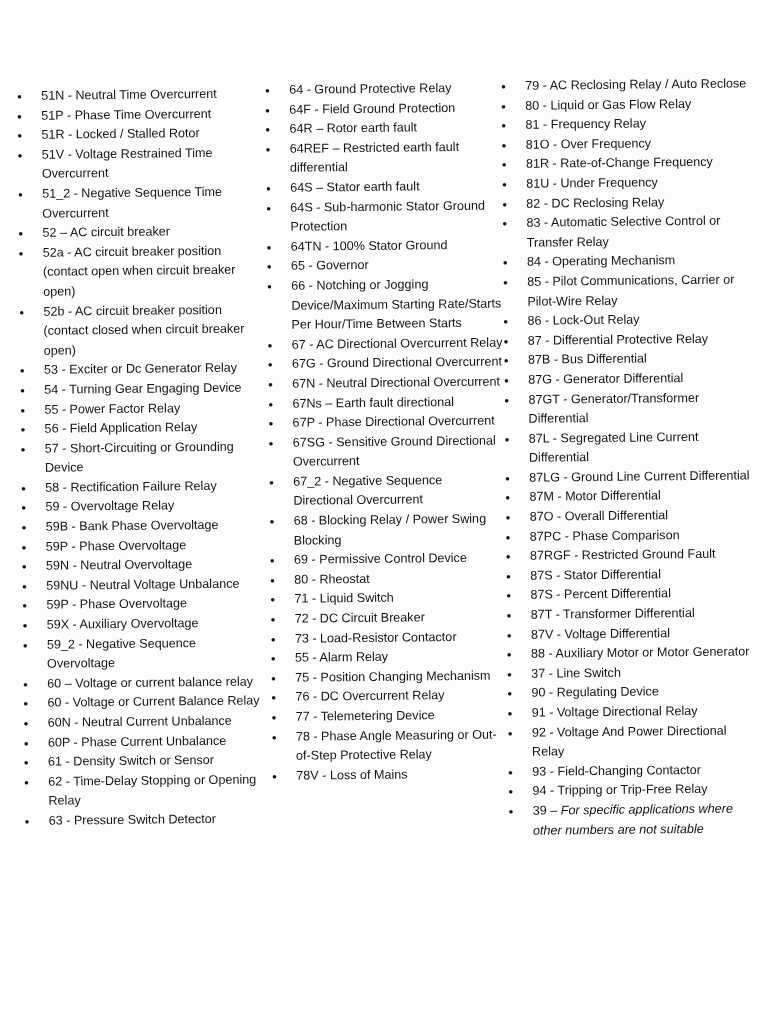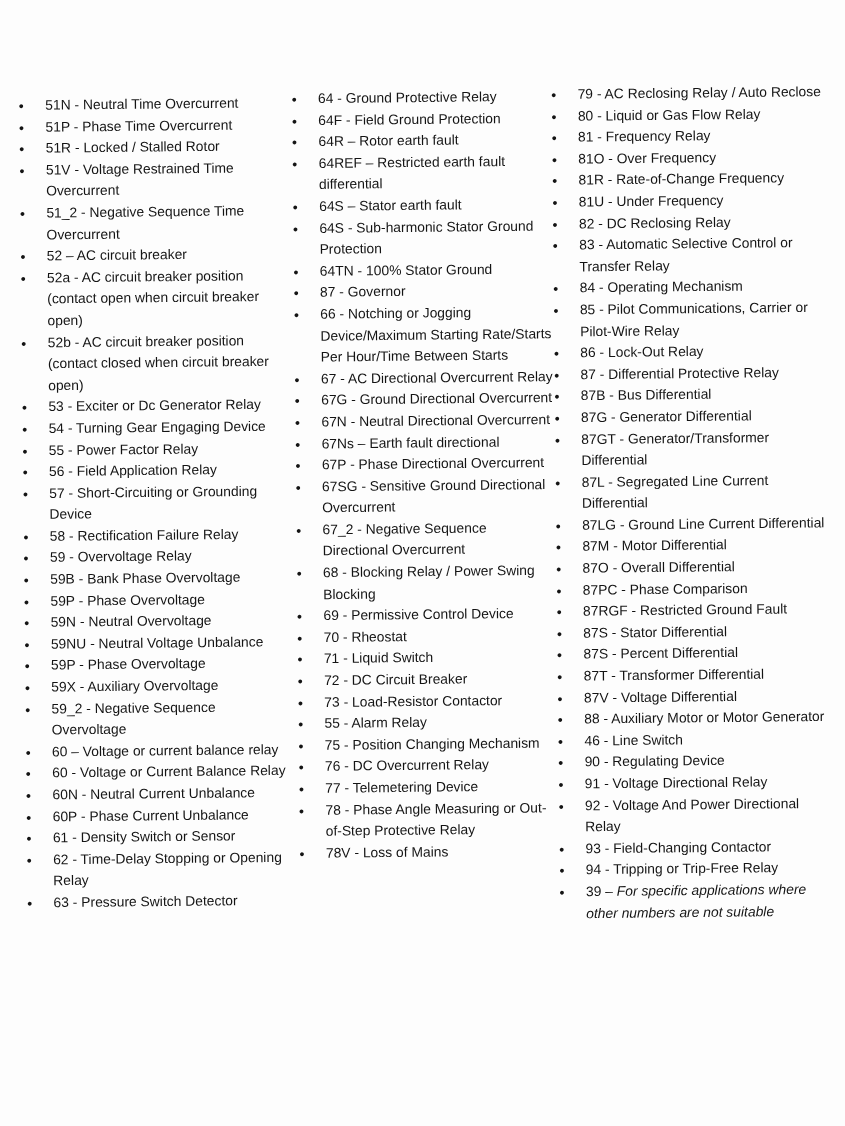--- a/index.html
+++ b/index.html
@@ -88,32 +88,32 @@
       <li class="item"><span class="bullet">•</span><span class="code-desc">63 - Pressure Switch Detector</span></li>
     </ul>
   <ul class="column col-2">
       <li class="item"><span class="bullet">•</span><span class="code-desc">64 - Ground Protective Relay</span></li>
       <li class="item"><span class="bullet">•</span><span class="code-desc">64F - Field Ground Protection</span></li>
       <li class="item"><span class="bullet">•</span><span class="code-desc">64R – Rotor earth fault</span></li>
       <li class="item"><span class="bullet">•</span><span class="code-desc">64REF – Restricted earth fault differential</span></li>
       <li class="item"><span class="bullet">•</span><span class="code-desc">64S – Stator earth fault</span></li>
       <li class="item"><span class="bullet">•</span><span class="code-desc">64S - Sub-harmonic Stator Ground Protection</span></li>
       <li class="item"><span class="bullet">•</span><span class="code-desc">64TN - 100% Stator Ground</span></li>
-      <li class="item"><span class="bullet">•</span><span class="code-desc">87 - Governor</span></li>
+      <li class="item"><span class="bullet">•</span><span class="code-desc">65 - Governor</span></li>
       <li class="item"><span class="bullet">•</span><span class="code-desc">66 - Notching or Jogging Device/Maximum Starting Rate/Starts Per Hour/Time Between Starts</span></li>
       <li class="item"><span class="bullet">•</span><span class="code-desc">67 - AC Directional Overcurrent Relay</span></li>
       <li class="item"><span class="bullet">•</span><span class="code-desc">67G - Ground Directional Overcurrent</span></li>
       <li class="item"><span class="bullet">•</span><span class="code-desc">67N - Neutral Directional Overcurrent</span></li>
       <li class="item"><span class="bullet">•</span><span class="code-desc">67Ns – Earth fault directional</span></li>
       <li class="item"><span class="bullet">•</span><span class="code-desc">67P - Phase Directional Overcurrent</span></li>
       <li class="item"><span class="bullet">•</span><span class="code-desc">67SG - Sensitive Ground Directional Overcurrent</span></li>
       <li class="item"><span class="bullet">•</span><span class="code-desc">67_2 - Negative Sequence Directional Overcurrent</span></li>
       <li class="item"><span class="bullet">•</span><span class="code-desc">68 - Blocking Relay / Power Swing Blocking</span></li>
       <li class="item"><span class="bullet">•</span><span class="code-desc">69 - Permissive Control Device</span></li>
-      <li class="item"><span class="bullet">•</span><span class="code-desc">70 - Rheostat</span></li>
+      <li class="item"><span class="bullet">•</span><span class="code-desc">80 - Rheostat</span></li>
       <li class="item"><span class="bullet">•</span><span class="code-desc">71 - Liquid Switch</span></li>
       <li class="item"><span class="bullet">•</span><span class="code-desc">72 - DC Circuit Breaker</span></li>
       <li class="item"><span class="bullet">•</span><span class="code-desc">73 - Load-Resistor Contactor</span></li>
       <li class="item"><span class="bullet">•</span><span class="code-desc">55 - Alarm Relay</span></li>
       <li class="item"><span class="bullet">•</span><span class="code-desc">75 - Position Changing Mechanism</span></li>
       <li class="item"><span class="bullet">•</span><span class="code-desc">76 - DC Overcurrent Relay</span></li>
       <li class="item"><span class="bullet">•</span><span class="code-desc">77 - Telemetering Device</span></li>
       <li class="item"><span class="bullet">•</span><span class="code-desc">78 - Phase Angle Measuring or Out-of-Step Protective Relay</span></li>
       <li class="item"><span class="bullet">•</span><span class="code-desc">78V - Loss of Mains</span></li>
     </ul>
@@ -137,21 +137,21 @@
       <li class="item"><span class="bullet">•</span><span class="code-desc">87LG - Ground Line Current Differential</span></li>
       <li class="item"><span class="bullet">•</span><span class="code-desc">87M - Motor Differential</span></li>
       <li class="item"><span class="bullet">•</span><span class="code-desc">87O - Overall Differential</span></li>
       <li class="item"><span class="bullet">•</span><span class="code-desc">87PC - Phase Comparison</span></li>
       <li class="item"><span class="bullet">•</span><span class="code-desc">87RGF - Restricted Ground Fault</span></li>
       <li class="item"><span class="bullet">•</span><span class="code-desc">87S - Stator Differential</span></li>
       <li class="item"><span class="bullet">•</span><span class="code-desc">87S - Percent Differential</span></li>
       <li class="item"><span class="bullet">•</span><span class="code-desc">87T - Transformer Differential</span></li>
       <li class="item"><span class="bullet">•</span><span class="code-desc">87V - Voltage Differential</span></li>
       <li class="item"><span class="bullet">•</span><span class="code-desc">88 - Auxiliary Motor or Motor Generator</span></li>
-      <li class="item"><span class="bullet">•</span><span class="code-desc">46 - Line Switch</span></li>
+      <li class="item"><span class="bullet">•</span><span class="code-desc">37 - Line Switch</span></li>
       <li class="item"><span class="bullet">•</span><span class="code-desc">90 - Regulating Device</span></li>
       <li class="item"><span class="bullet">•</span><span class="code-desc">91 - Voltage Directional Relay</span></li>
       <li class="item"><span class="bullet">•</span><span class="code-desc">92 - Voltage And Power Directional Relay</span></li>
       <li class="item"><span class="bullet">•</span><span class="code-desc">93 - Field-Changing Contactor</span></li>
       <li class="item"><span class="bullet">•</span><span class="code-desc">94 - Tripping or Trip-Free Relay</span></li>
       <li class="item"><span class="bullet">•</span><span class="code-desc">39 – </span><span class="italic">For specific applications where other numbers are not suitable</span></li>
     </ul>
 </div>
 
 </body></html>

